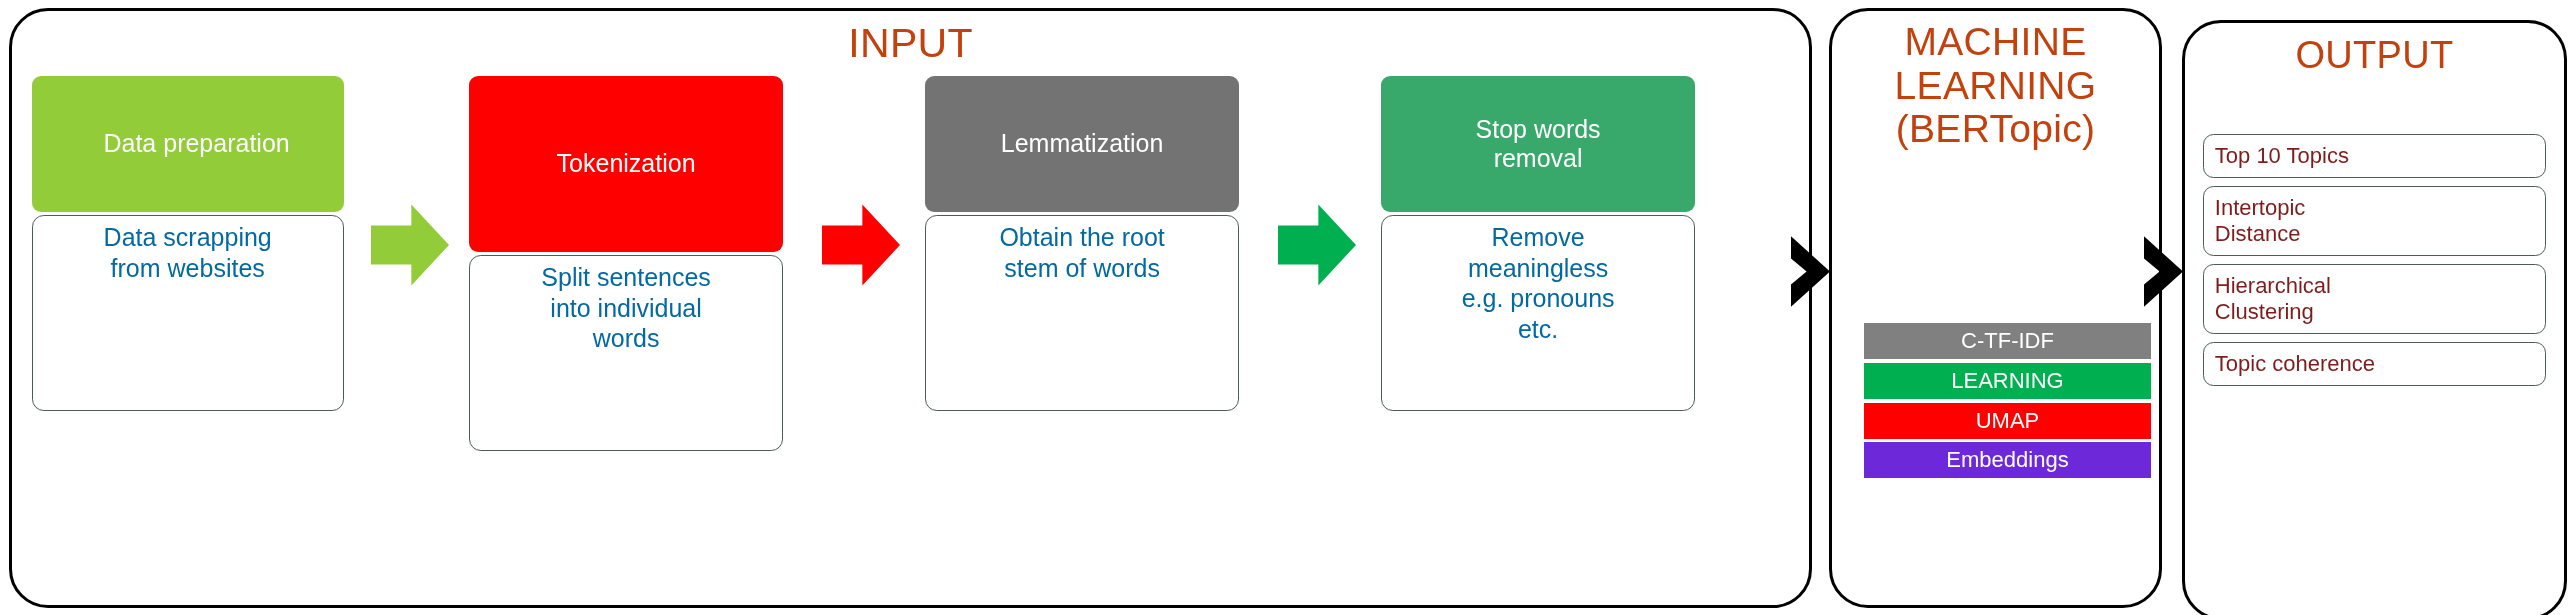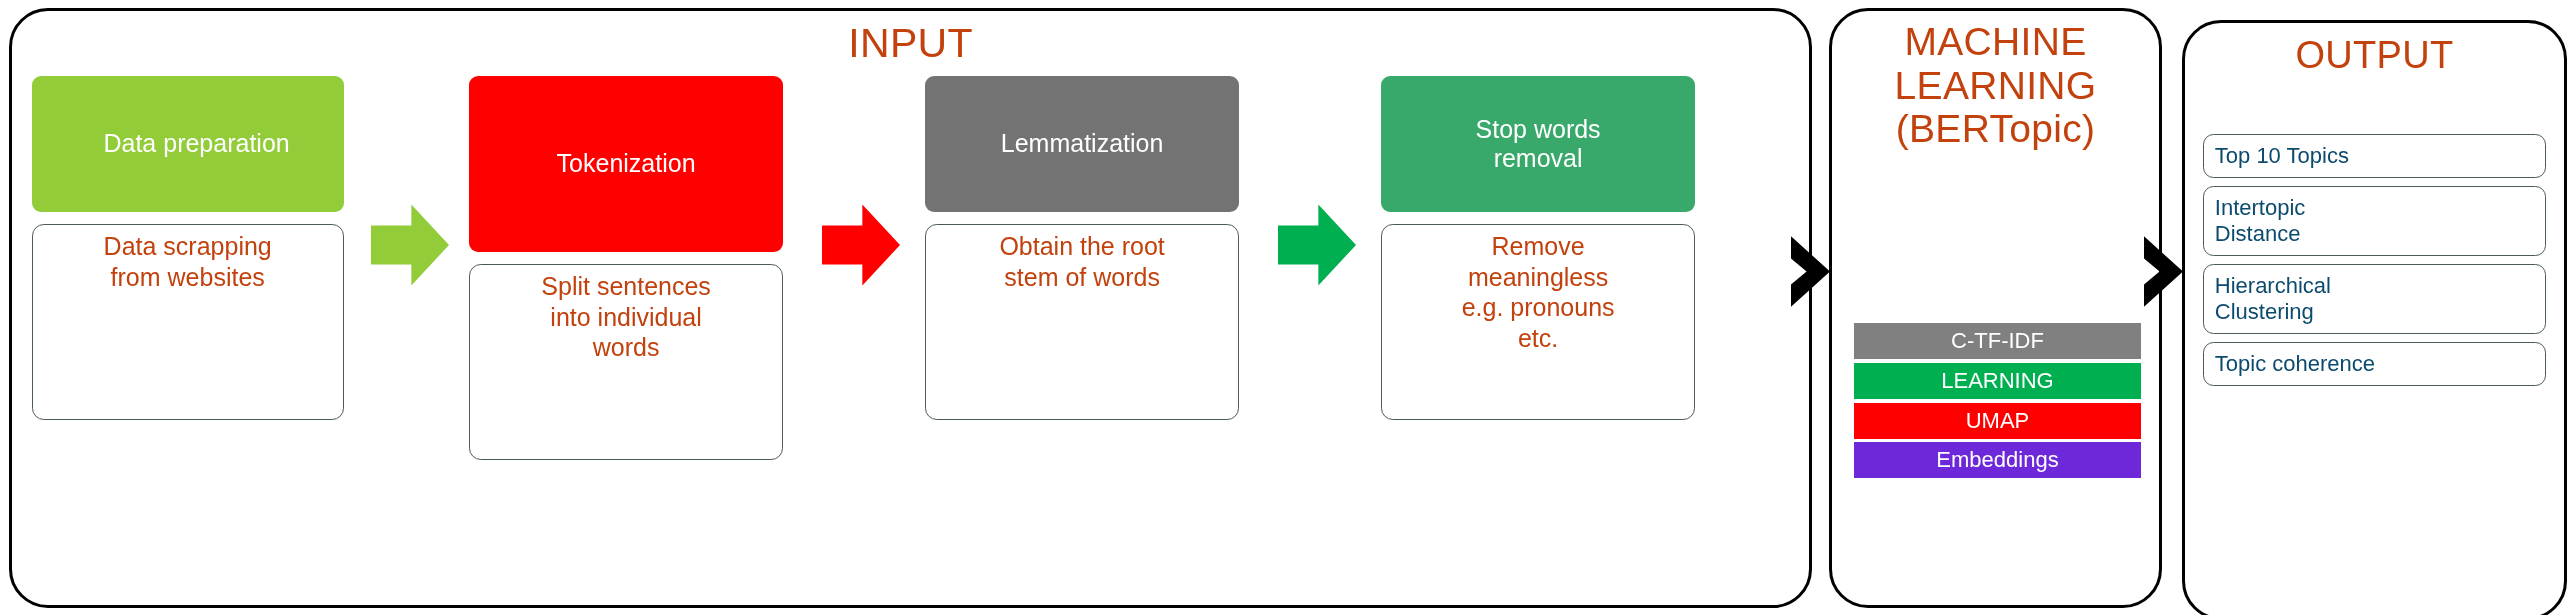--- a/index.html
+++ b/index.html
@@ -57,26 +57,26 @@
     align-items: center;
     justify-content: center;
     text-align: center;
     color: #ffffff;
     font-size: 16.3px;
     line-height: 1.16;
     padding: 2.6px 5.2px;
   }
   .stage-desc {
     box-sizing: border-box;
-    margin-top: 12px;
+    margin-top: 3px;
     min-height: 77px;
     border: 1.3px solid #4c5b55;
     border-radius: 11.8px;
     background: #ffffff;
-    color: #c2410c;
+    color: #0369a1;
     font-size: 16.3px;
     line-height: 1.22;
     text-align: center;
     display: flex;
     align-items: flex-start;
     justify-content: center;
     padding: 6.5px 3.9px 3.9px 3.9px;
     white-space: pre-line;
   }
 
@@ -93,21 +93,21 @@
     position: absolute;
     width: 39px;
     height: 73px;
     z-index: 5;
   }
   .chevron svg { display: block; width: 100%; height: 100%; }
 
   
   #ml-stack {
     position: absolute;
-    left: 22px;
+    left: 32px;
     top: 312px;
     width: 287px;
   }
   .ml-bar {
     height: 36px;
     margin-bottom: 3.9px;
     display: flex;
     align-items: center;
     justify-content: center;
     color: #ffffff;
@@ -120,21 +120,21 @@
     position: absolute;
     left: 18.3px;
     top: 111px;
     width: 343px;
   }
   .out-card {
     box-sizing: border-box;
     border: 1.3px solid #4c5b55;
     border-radius: 10.5px;
     background: #ffffff;
-    color: #0c4a6e;
+    color: #7f1d1d;
     font-size: 22px;
     line-height: 1.2;
     padding: 7.8px 10.5px;
     margin-bottom: 7.8px;
     white-space: pre-line;
   }
   .out-card.tall { min-height: 68px; }
 </style>
 </head>
 <body>

